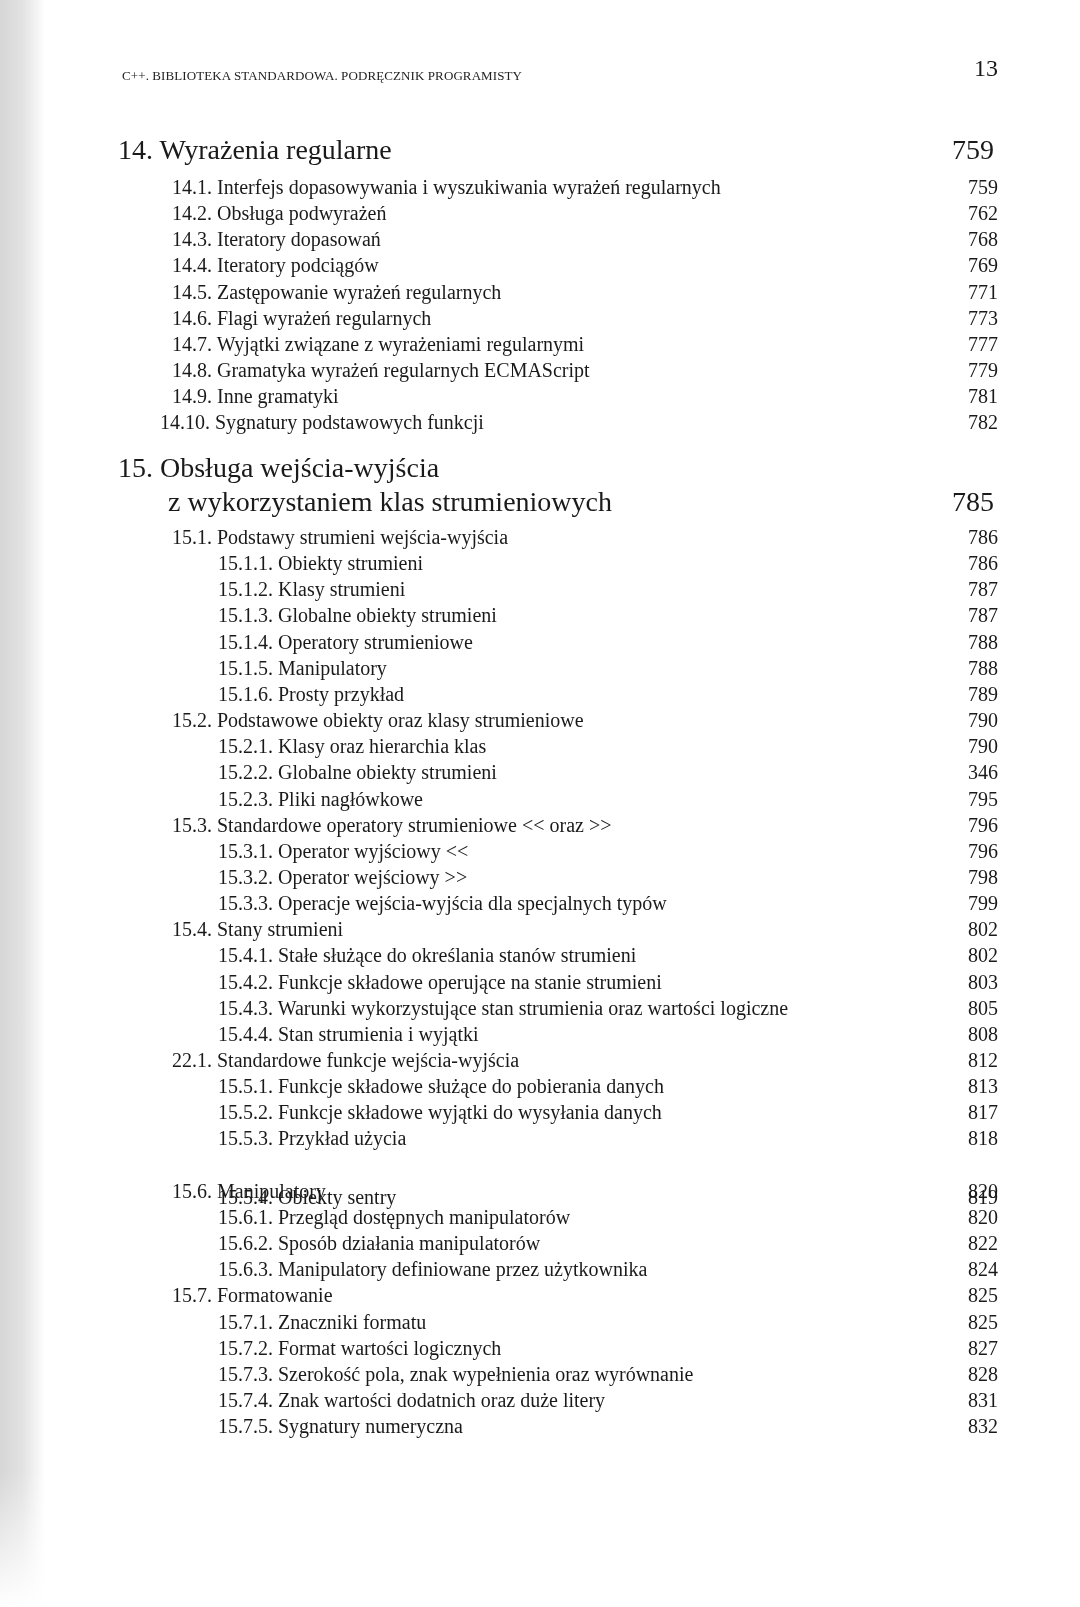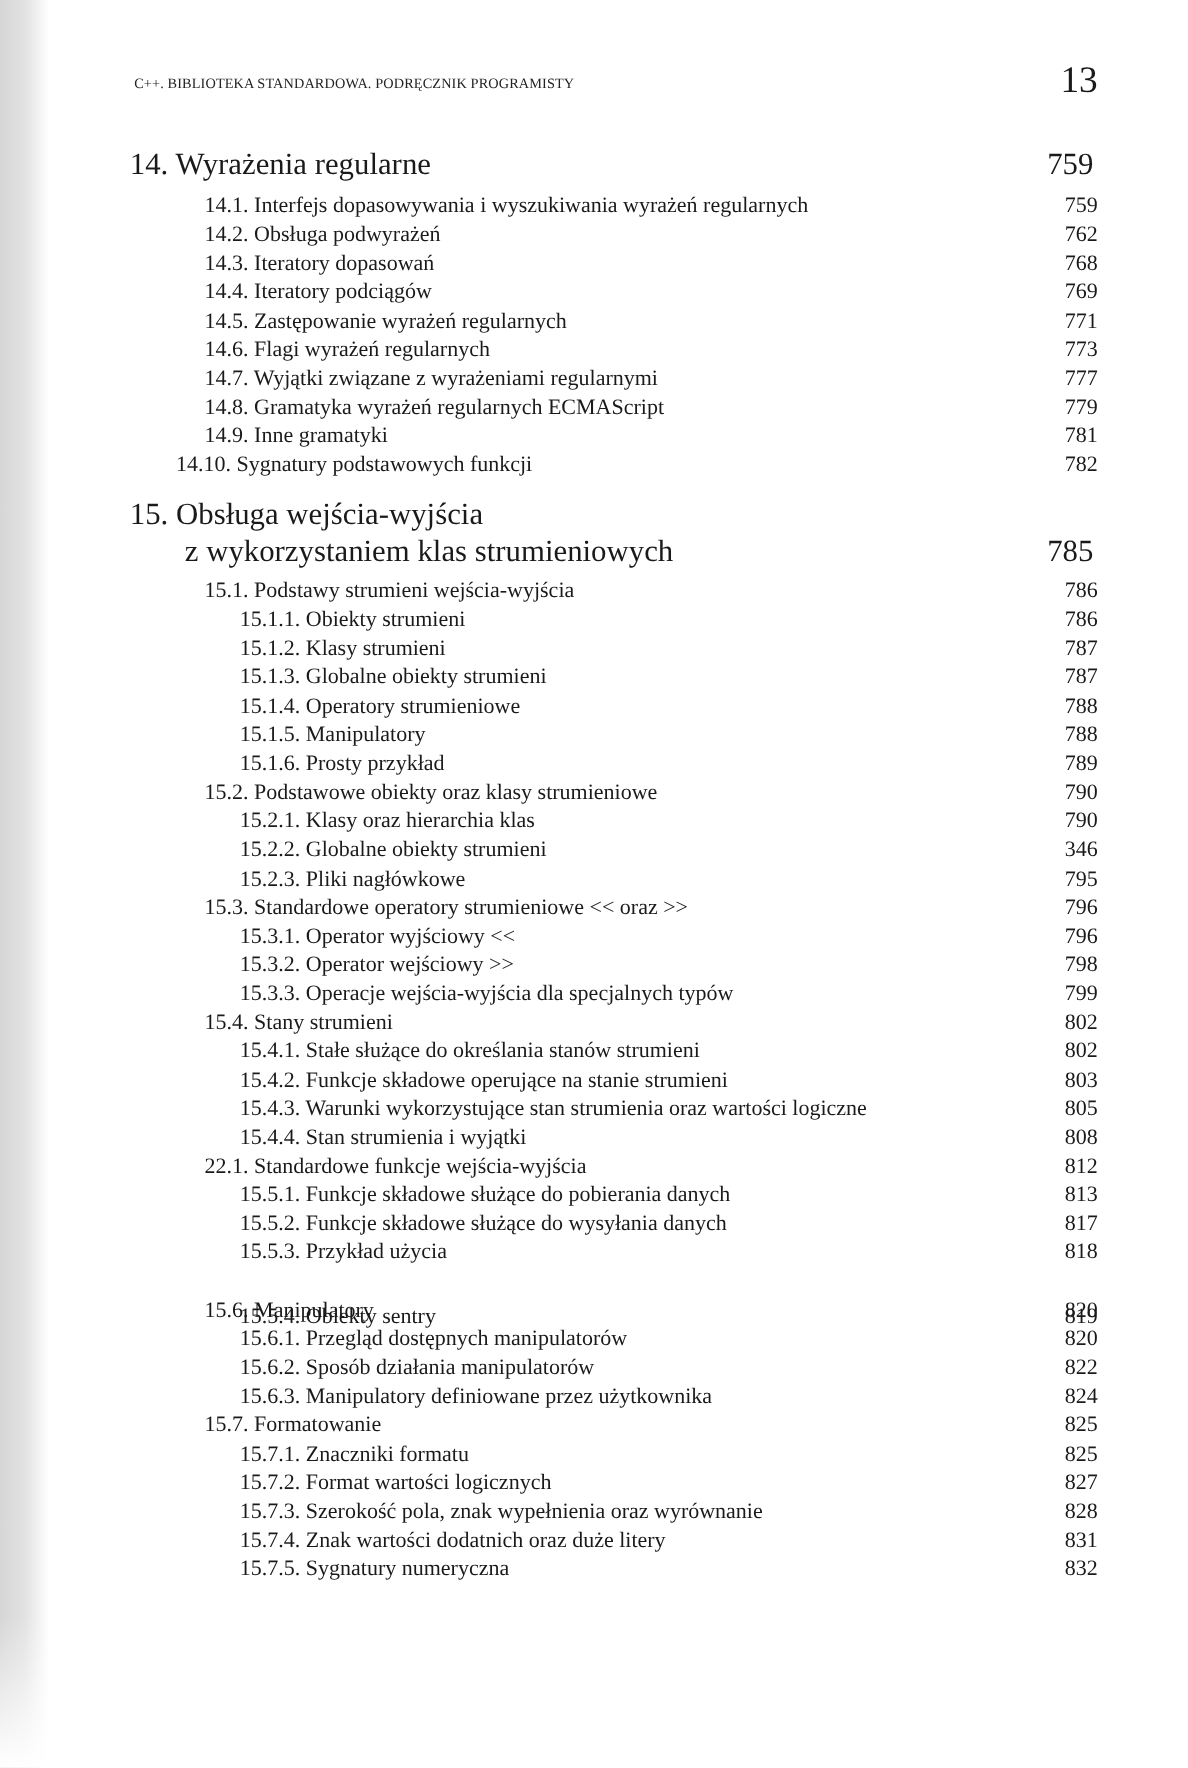--- a/index.html
+++ b/index.html
@@ -17,37 +17,37 @@
     position: absolute; left: 0; top: 1470px; width: 45px; height: 137px;
     background: linear-gradient(to bottom, rgba(255,255,255,0) 0%, #ffffff 100%);
   }
   .running-head {
     position: absolute; left: 122px; top: 68px;
     font-size: 13px; letter-spacing: 0.1px; text-transform: uppercase;
     color: #222;
   }
   .folio {
     position: absolute; right: 82px; top: 55px;
-    font-size: 34px; color: #1a1a1a;
+    font-size: 24px; color: #1a1a1a;
   }
   .toc { position: absolute; left: 0; top: 0; width: 1080px; }
   .chapter {
     position: absolute; left: 118px; width: 876px;
     font-size: 28px; line-height: 34px;
   }
   .chapter .num { display: inline-block; }
   .chapter .page { position: absolute; right: 0; }
   .chapter .line2 { padding-left: 50px; }
   .entry {
     position: absolute; width: 876px; left: 122px;
     font-size: 20px; line-height: 26px; height: 26px;
   }
   .entry .label { position: absolute; white-space: nowrap; }
   .entry .page { position: absolute; right: 0; }
-  .lvl1 .label { left: 50px; margin-left: 14px; }
+  .lvl1 .label { left: 50px; }
   .lvl1w .label { left: 38px; }
   .lvl2 .label { left: 96px; }
 </style>
 </head>
 <body>
 
 <div class="gutter"></div>
 <div class="gutter-fade"></div>
 
 <div class="running-head">C++. Biblioteka standardowa. Podręcznik programisty</div>
@@ -183,21 +183,21 @@
     </div>
     <div class="entry lvl1" style="top: 1047px;">
       <span class="label"><span>22.1.</span> <span>Standardowe funkcje wejścia-wyjścia</span></span>
       <span class="page">812</span>
     </div>
     <div class="entry lvl2" style="top: 1073.15px;">
       <span class="label"><span>15.5.1.</span> <span>Funkcje składowe służące do pobierania danych</span></span>
       <span class="page">813</span>
     </div>
     <div class="entry lvl2" style="top: 1099.3px;">
-      <span class="label"><span>15.5.2.</span> <span>Funkcje składowe służące do wysyłania danych</span></span>
+      <span class="label"><span>15.5.2.</span> <span>Funkcje składowe wyjątki do wysyłania danych</span></span>
       <span class="page">817</span>
     </div>
     <div class="entry lvl2" style="top: 1125.45px;">
       <span class="label"><span>15.5.3.</span> <span>Przykład użycia</span></span>
       <span class="page">818</span>
     </div>
     <div class="entry lvl2" style="top: 1151.6px; margin-top: 32px;">
       <span class="label"><span>15.5.4.</span> <span>Obiekty sentry</span></span>
       <span class="page">819</span>
     </div>

